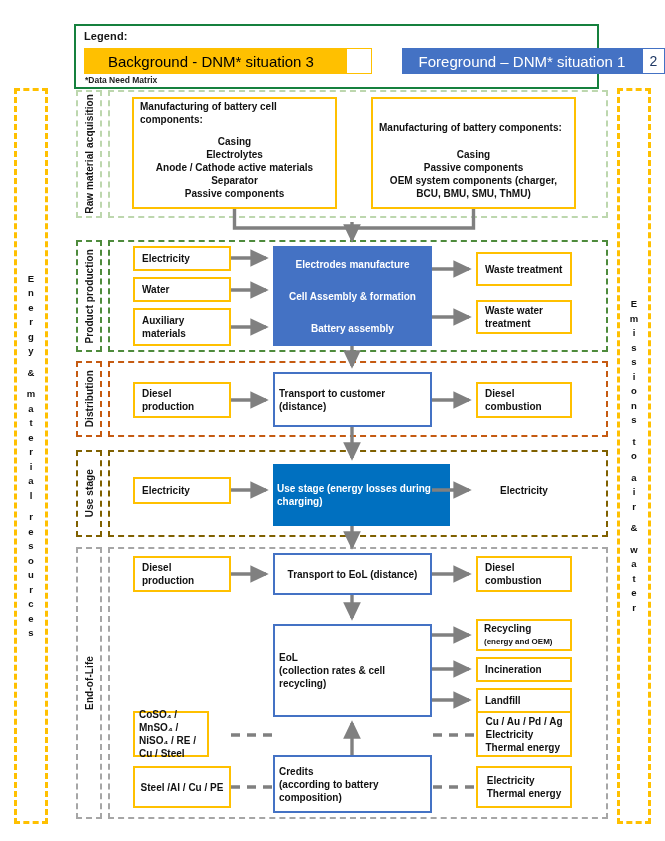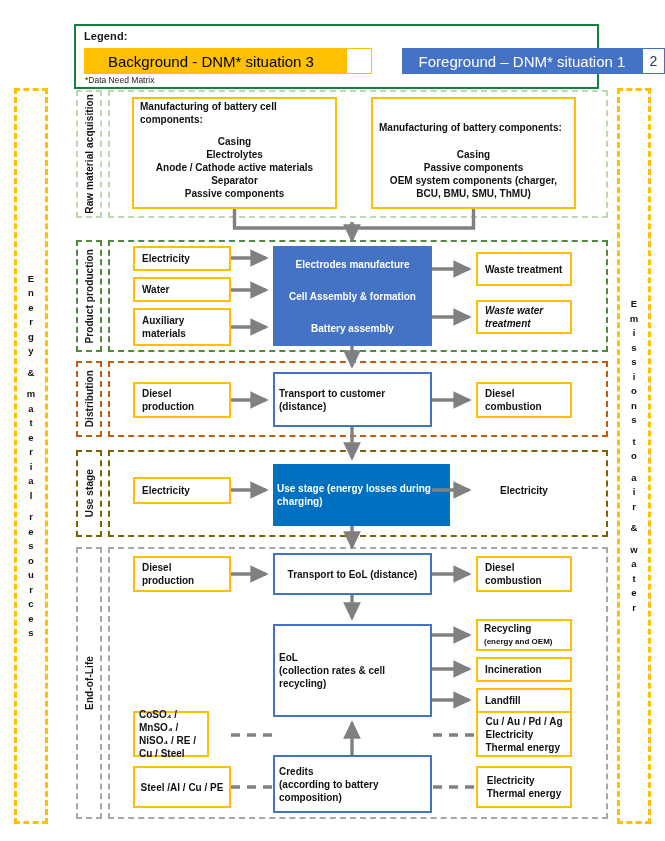--- a/index.html
+++ b/index.html
@@ -35,21 +35,21 @@
     display:flex;align-items:center;justify-content:center;
     font-size:15px;color:#fff;
   }
   .lg-fg-sq{
     position:absolute;left:558px;top:0;width:23px;height:26px;
     background:#fff;border:1.5px solid #4472C4;box-sizing:border-box;
     display:flex;align-items:center;justify-content:center;
     font-size:14px;color:#1F3864;
   }
   .legend-note{
-    position:absolute;left:9px;top:49px;font-size:8.5px;font-weight:normal;color:#222;
+    position:absolute;left:9px;top:49px;font-size:8.5px;font-weight:bold;color:#222;
   }
 
   
   .sidebar{
     position:absolute;top:88px;width:34px;height:736px;
     border:3px dashed #FFC000;background:#fff;box-sizing:border-box;
     display:flex;align-items:center;justify-content:center;
   }
   .sidebar.left{left:14px;}
   .sidebar.right{left:617px;}
@@ -210,21 +210,21 @@
   <div class="box yellow left-al" style="left:133px;top:277px;width:98px;height:25px;">Water</div>
   <div class="box yellow left-al" style="left:133px;top:308px;width:98px;height:38px;">Auxiliary materials</div>
 
   <div class="box blue-fill spread" style="left:273px;top:246px;width:159px;height:100px;">
     <span class="ln">Electrodes manufacture</span>
     <span class="ln">Cell Assembly &amp; formation</span>
     <span class="ln">Battery assembly</span>
   </div>
 
   <div class="box yellow left-al" style="left:476px;top:252px;width:96px;height:34px;">Waste treatment</div>
-  <div class="box yellow left-al" style="left:476px;top:300px;width:96px;height:34px;font-style:italic;">Waste water treatment</div>
+  <div class="box yellow left-al" style="left:476px;top:300px;width:96px;height:34px;">Waste water treatment</div>
 
   <div class="stage-label" style="top:361px;height:76px;border:2.5px dashed #C55A11;">
     <span>Distribution</span>
   </div>
   <div class="stage-panel" style="top:361px;height:76px;border:2.5px dashed #C55A11;"></div>
 
   <div class="box yellow left-al" style="left:133px;top:382px;width:98px;height:36px;">Diesel production</div>
   <div class="box blue-outline" style="left:273px;top:372px;width:159px;height:55px;">Transport to customer (distance)</div>
   <div class="box yellow left-al" style="left:476px;top:382px;width:96px;height:36px;">Diesel combustion</div>
 

